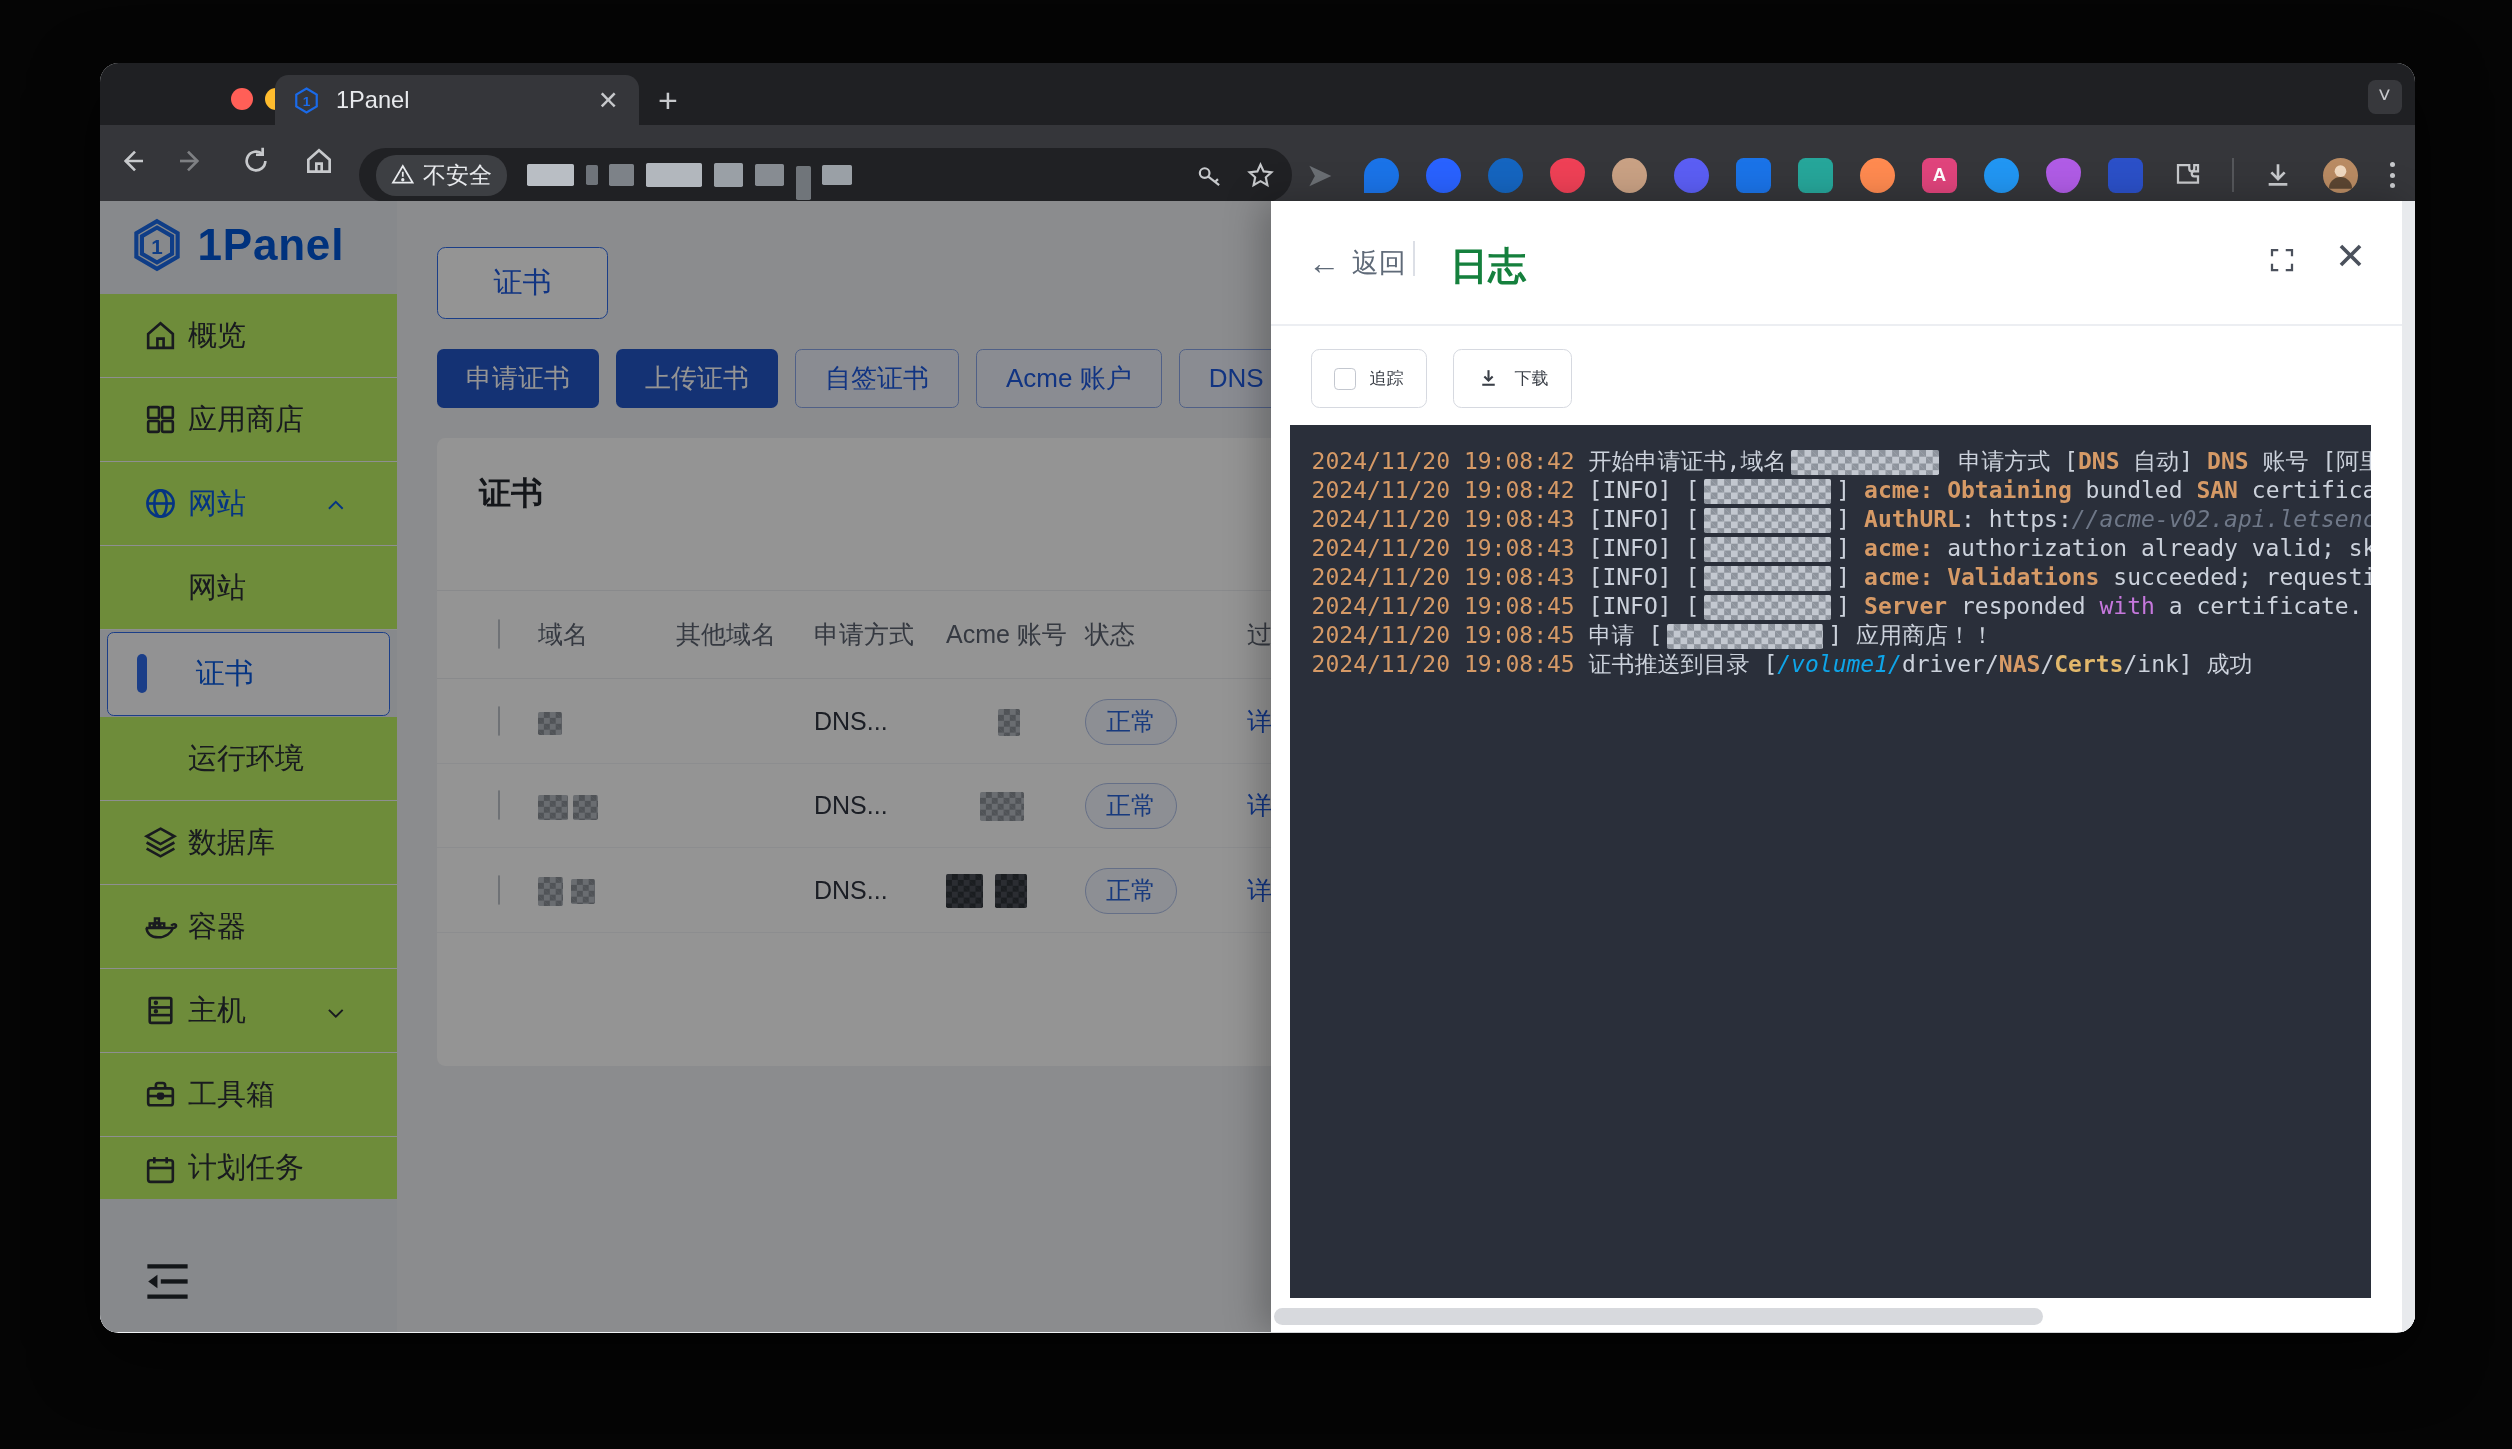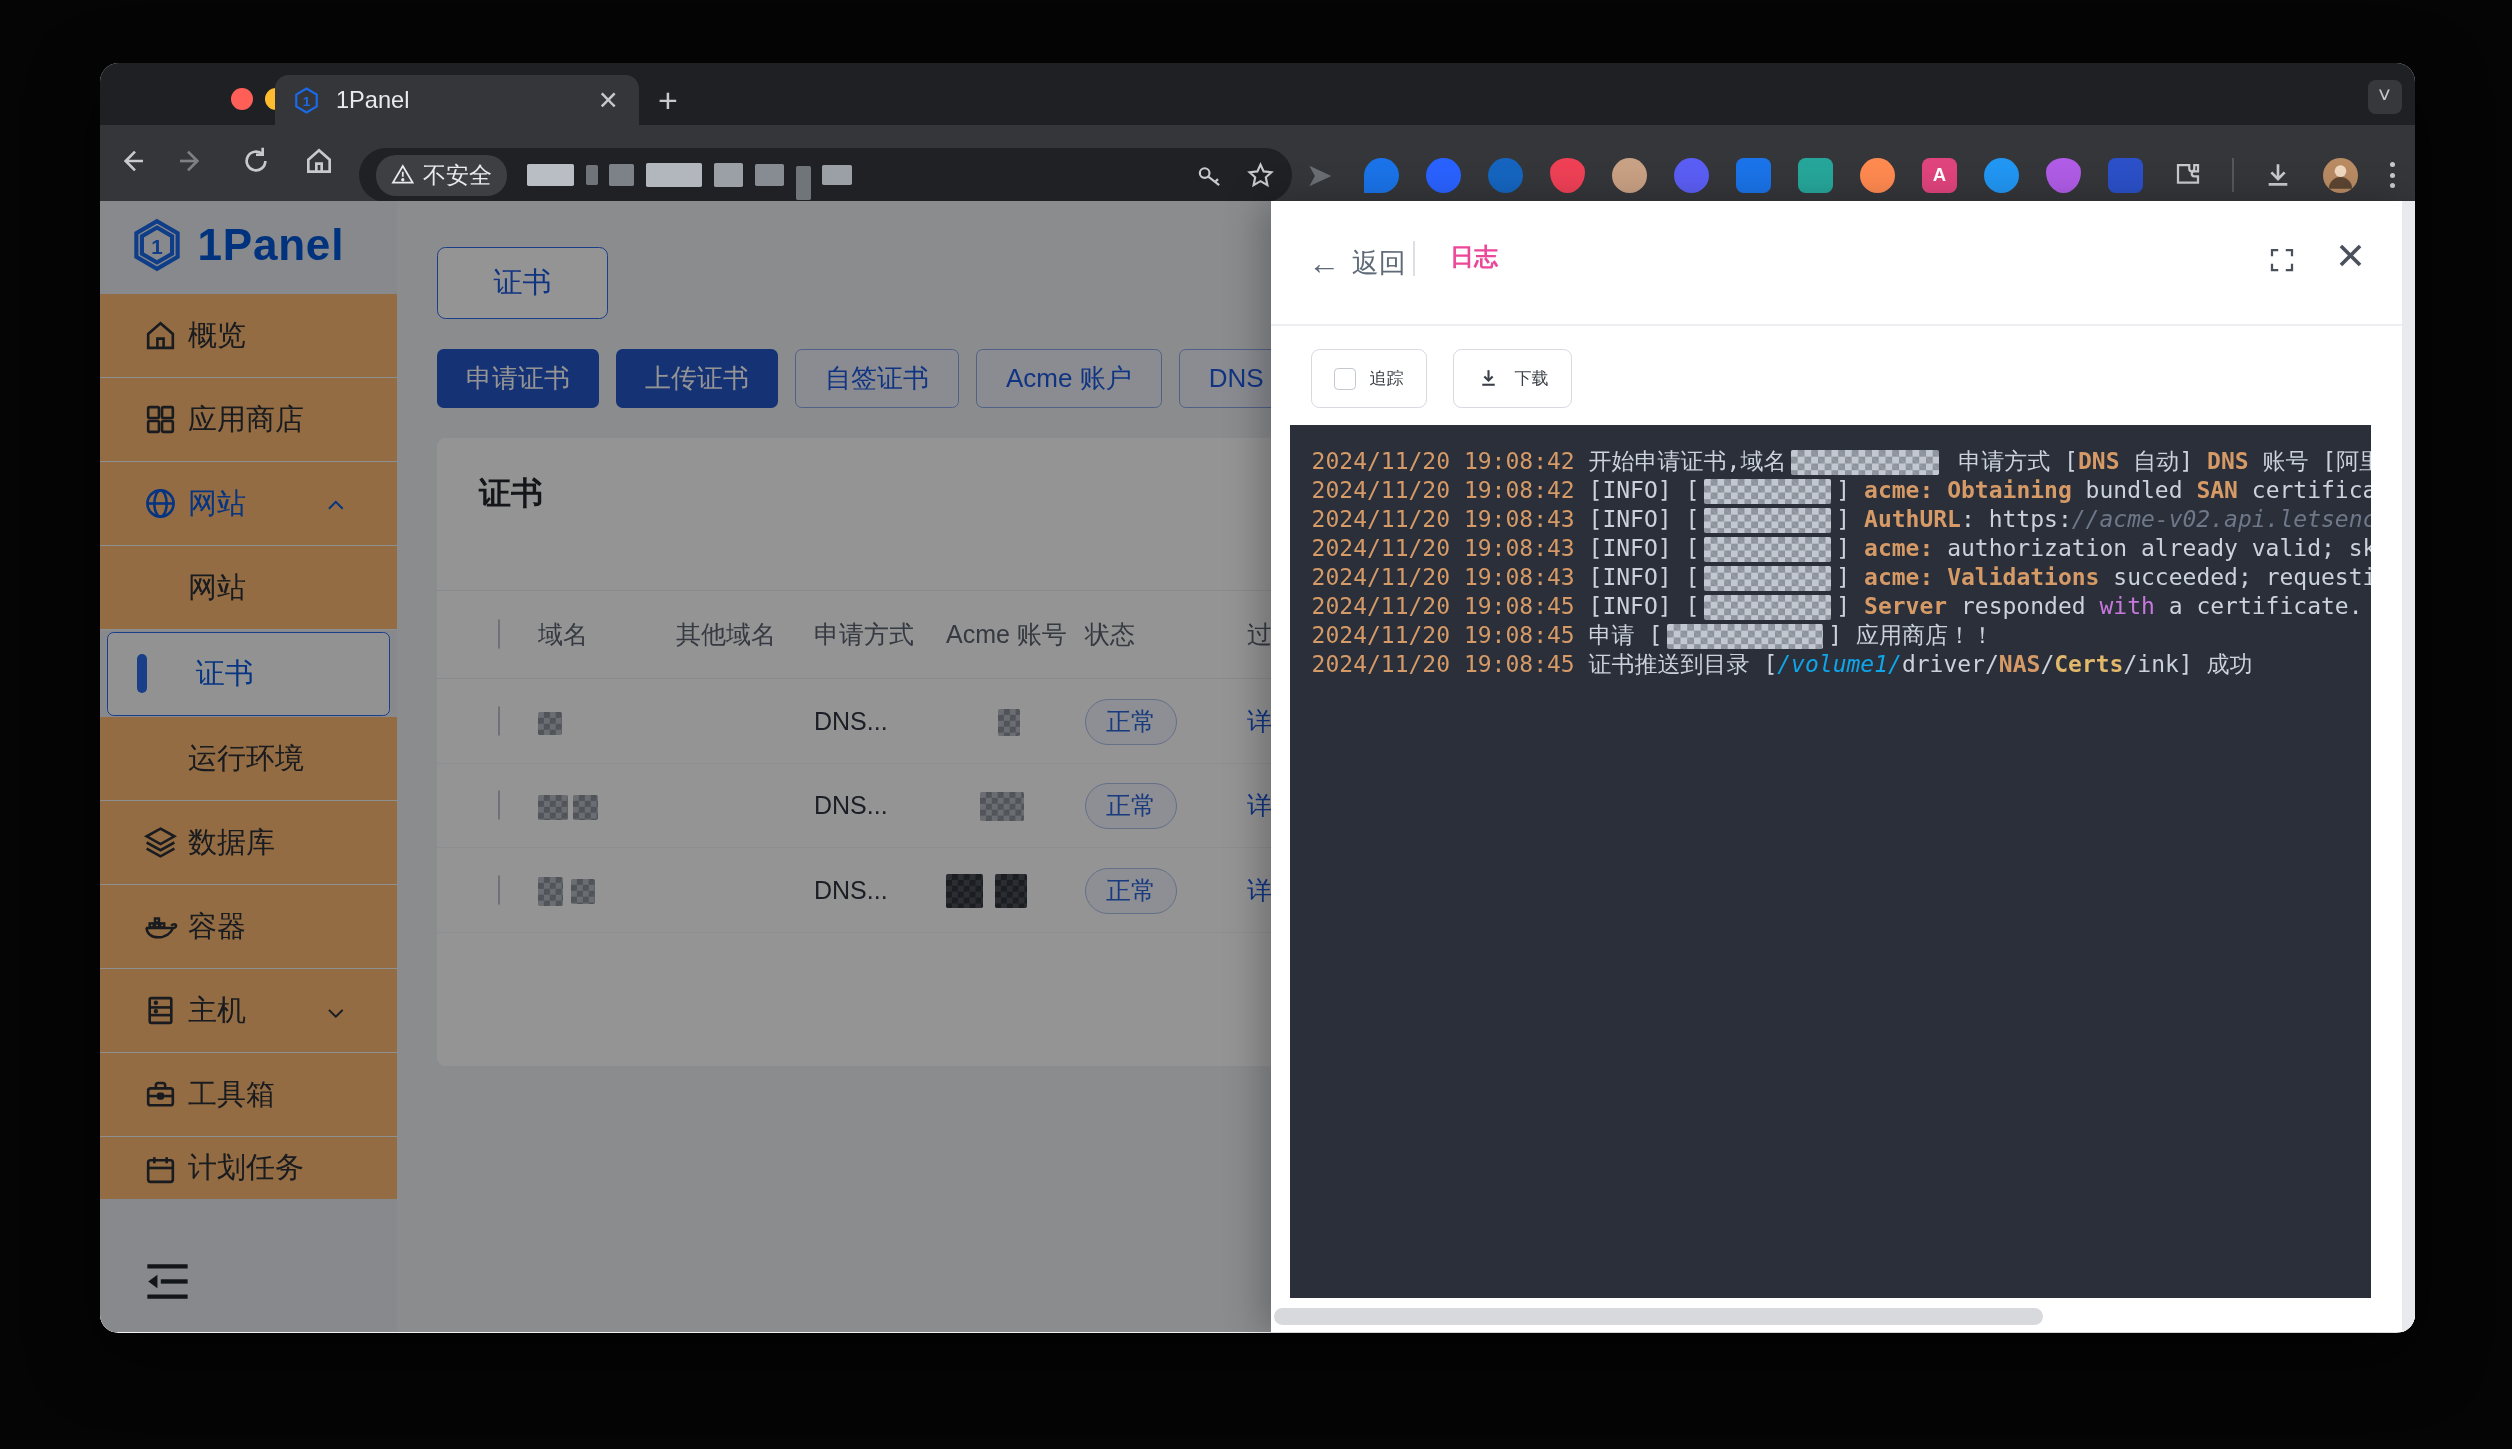--- a/index.html
+++ b/index.html
@@ -49,21 +49,21 @@
   .kebab i{width:5px;height:5px;border-radius:50%;background:#c7c9cc;}
 
   
   .content{position:absolute;left:0;top:138px;width:100%;height:1131px;background:#f0f2f5;}
 
   
   .sidebar{position:absolute;left:0;top:0;width:297px;height:100%;background:#e9ecf1;}
   .logo{position:absolute;left:30px;top:17px;display:flex;align-items:center;gap:13.5px;}
   .logo-text{font-size:44px;font-weight:800;color:#0057d8;letter-spacing:0.8px;}
   .menu{position:absolute;left:0;top:93px;width:100%;}
-  .mi{position:relative;height:84px;display:flex;align-items:center;background:#fdba74;
+  .mi{position:relative;height:84px;display:flex;align-items:center;background:#bef264;
       border-bottom:1.7px solid #f5f7fa;color:#2b2f36;font-size:29px;}
   .mi .ic{position:absolute;left:42px;width:37px;height:37px;color:#2b2f36;}
   .mi .ic svg{width:37px;height:37px;}
   .mi .lbl{position:absolute;left:88px;white-space:nowrap;}
   .mi .chev{position:absolute;right:49px;width:23.6px;height:23.6px;color:#2b2f36;}
   .mi.blue, .mi.blue .ic, .mi.blue .chev{color:#0a5ae0;}
   .mi.sub .lbl{left:88px;}
   .mi.selected{background:#fbfcfe;border:1.7px solid #2f6bea;border-radius:6.7px;margin:1.7px 6.7px;color:#0a5ae0;}
   .sel-bar{position:absolute;left:29px;width:10px;height:39px;border-radius:5px;background:#2f6bea;}
   .collapse-ic{position:absolute;left:44px;bottom:30px;width:47px;height:39px;color:#22262c;}
@@ -103,21 +103,21 @@
   .dim{position:absolute;left:0;top:0;width:1171px;height:100%;background:rgba(0,0,0,.42);z-index:5;}
 
   
   .drawer{position:absolute;left:1171px;top:0;width:1144px;height:100%;background:#fff;z-index:6;
           box-shadow:-10px 0 34px rgba(0,0,0,.25);}
   .dw-head{position:absolute;left:0;top:0;width:100%;height:123px;}
   .dw-back{position:absolute;left:37px;top:44px;display:flex;align-items:center;gap:11.8px;
            color:#5f6a78;font-size:27px;}
   .dw-back .arr{font-size:32px;line-height:27px;color:#5f6a78;}
   .dw-vsep{position:absolute;left:142px;top:40px;width:1.7px;height:35px;background:#dcdfe6;}
-  .dw-title{position:absolute;left:179px;top:40px;color:#ec4899;font-size:24px;font-weight:600;}
+  .dw-title{position:absolute;left:179px;top:40px;color:#15803d;font-size:38px;font-weight:600;}
   .dw-full{position:absolute;right:118px;top:44px;width:30px;height:30px;color:#4b515c;}
   .dw-close{position:absolute;right:49px;top:37px;color:#4b515c;font-size:37px;line-height:37px;}
   .dw-divider{position:absolute;left:0;top:123px;width:100%;height:1.7px;background:#eceef2;}
   .dw-btn{position:absolute;top:148px;height:59px;border:1.7px solid #d6d9e0;border-radius:8.4px;
           background:#fff;display:flex;align-items:center;gap:13.5px;padding:0 22px;
           color:#3a3f47;font-size:17px;}
   .b-trace{left:40px;}
   .b-down{left:182px;}
   .dw-cb{width:22px;height:22px;border:1.7px solid #c3c7cf;border-radius:4.2px;background:#fff;}
   .dl-ic{width:25px;height:25px;color:#3a3f47;}

